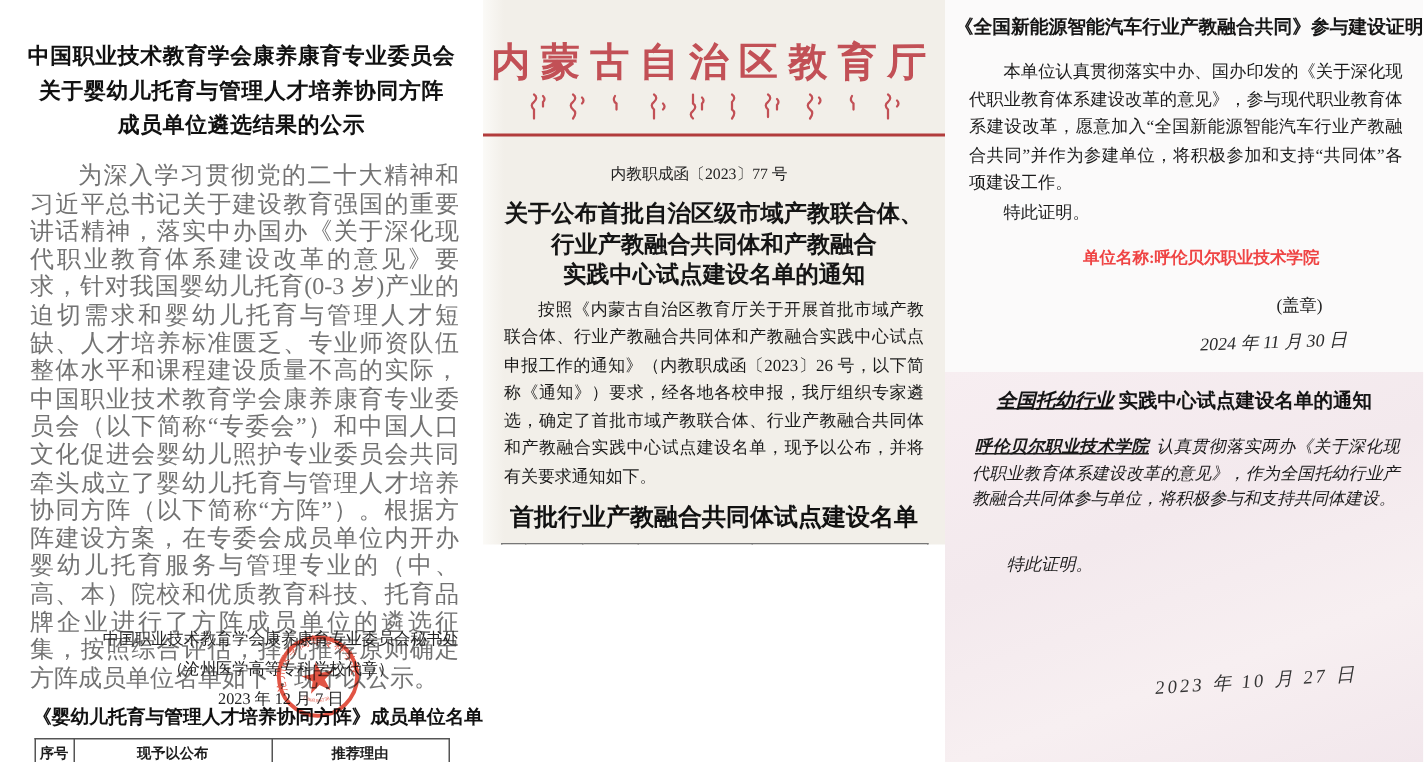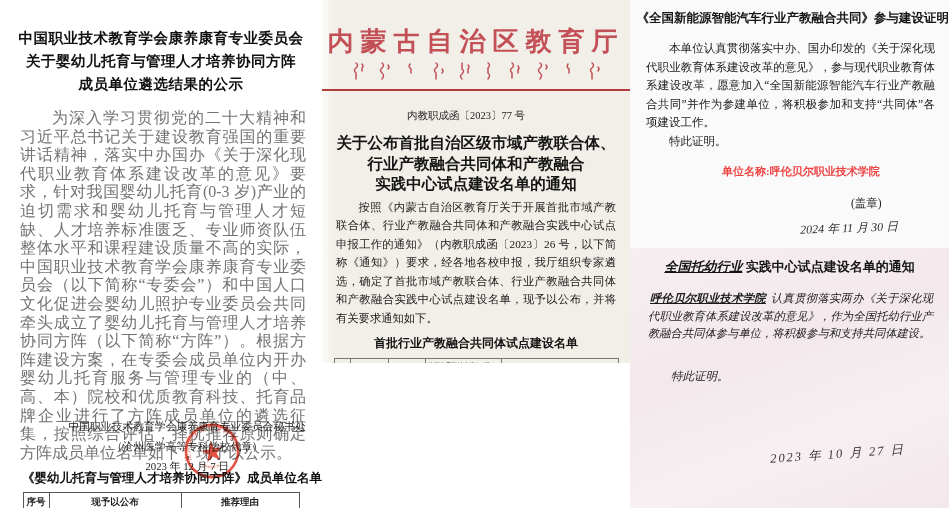--- a/index.html
+++ b/index.html
@@ -31,21 +31,21 @@
     background:linear-gradient(90deg,#fbfaf7 0,#f2efe9 14px,#f2efe9 100%);
   }
   .mid-header { margin-top:24px; text-align:center; color:#c25056; font-weight:bold;
     font-size:26px; letter-spacing:7px; font-family:"Liberation Serif","DejaVu Serif",serif; }
   .mid-mongol { display:block; margin:2px auto 0 auto; }
   .mid-rule { margin-top:6px; height:2px; background:#b23c3c; width:100%; }
   .mid-docnum { margin-top:18px; text-align:center; padding-right:20px; font-size:10.5px; color:#222; }
   .mid-title { margin-top:10px; text-align:center; font-weight:bold; font-size:15.5px; line-height:20.5px; color:#151515; }
   .mid-salutation { margin:16px 14px 0 14px; font-size:11.5px; color:#1a1a1a; }
   .mid-body { margin:3px 14px 0 14px; font-size:11.3px; line-height:18.6px; text-align:justify; text-indent:2em; color:#1a1a1a; }
-  .mid-tbl-title { margin-top:7px; text-align:center; font-weight:bold; font-size:12px; color:#111; }
+  .mid-tbl-title { margin-top:7px; text-align:center; font-weight:bold; font-size:16px; color:#111; }
   .mid-table { border-collapse:collapse; margin:6px auto 0 auto; font-size:6px; line-height:1.38; color:#333; table-layout:fixed; }
   .mid-table td { border:1px solid #777; padding:2px 2px; vertical-align:middle; text-align:left; }
   .mid-table td.c { text-align:center; }
   .mid-hl { outline:1.3px solid #e02b20; box-decoration-break:clone; -webkit-box-decoration-break:clone; }
 
   
   .doc-r1 { left:630px; top:0; width:319px; height:248px; background:#fbfafa; }
   .doc-r2 { left:630px; top:248px; width:319px; height:260px;
     background:linear-gradient(160deg,#f7eef1 0,#f3e9ed 40%,#f7eff1 70%,#f2e7ec 100%);
   }

